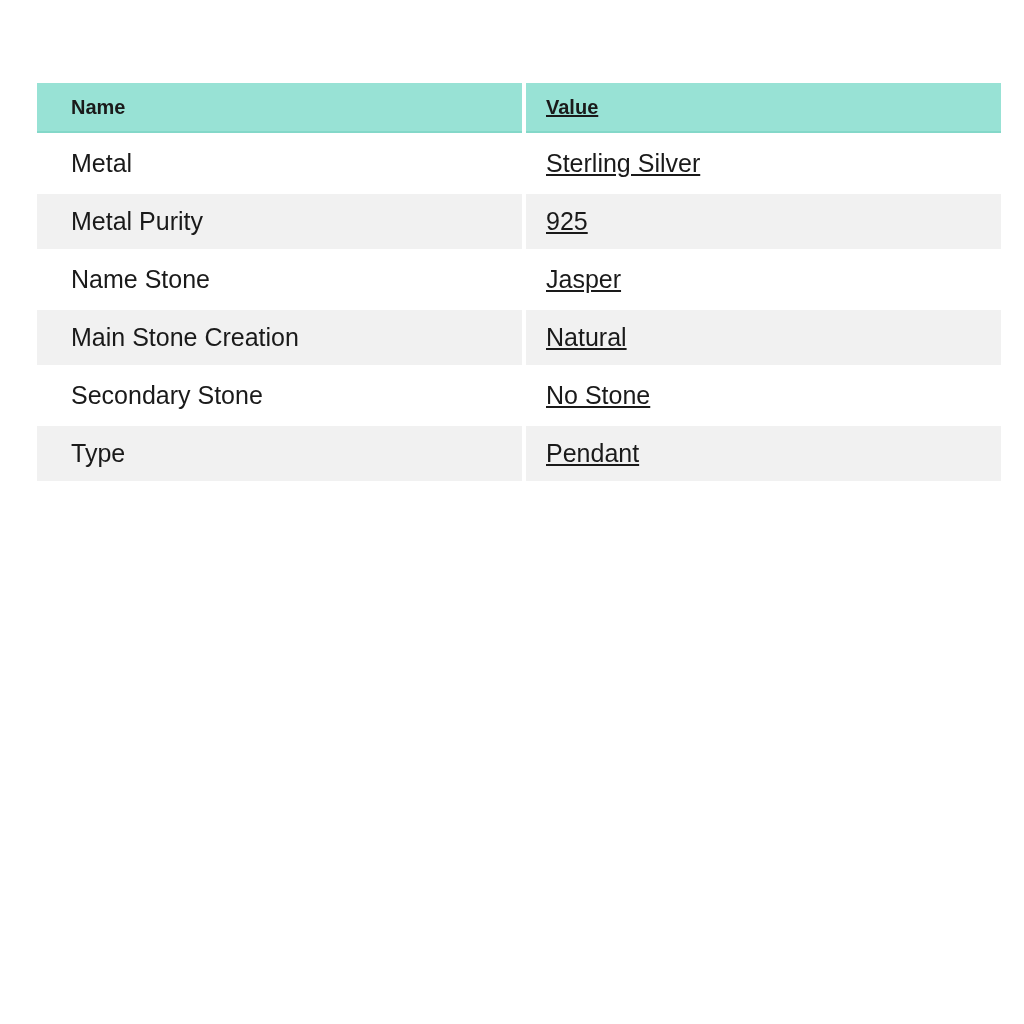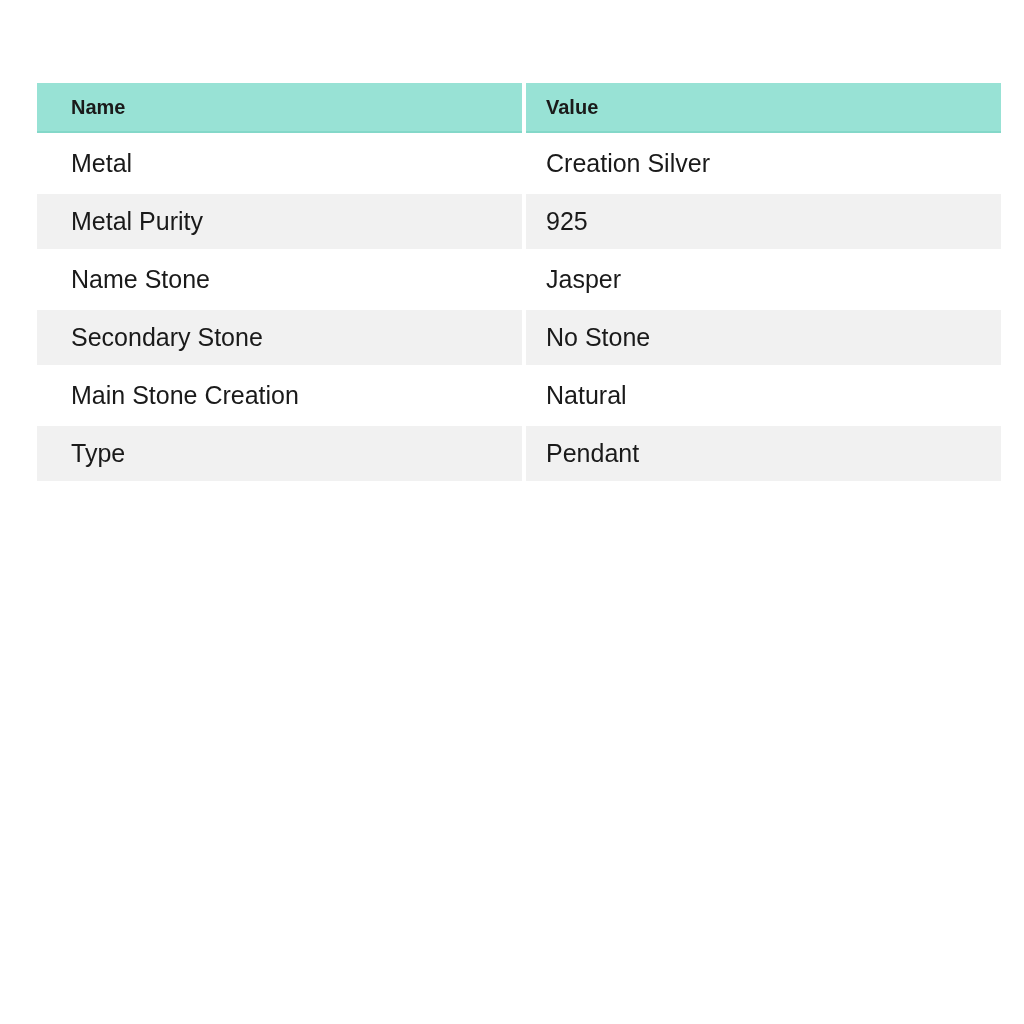--- a/index.html
+++ b/index.html
@@ -51,61 +51,61 @@
     font-size: 25px;
     font-weight: normal;
     color: var(--text-color);
     background: #ffffff;
     padding: 0;
   }
   table.spec-table tbody tr:nth-child(even) td {
     background: var(--stripe-bg);
   }
   .name-col { padding-left: 34px !important; }
-  .value-col { padding-left: 20px !important; }
+  .value-col { padding-left: 20px !important; text-decoration: underline; }
 </style>
 </head>
 <body>
 
 <div class="page">
   <table class="spec-table">
     <colgroup>
       <col style="width:485px">
       <col style="width:475px">
     </colgroup>
     <thead>
       <tr>
         <th class="name-col">Name</th>
         <th class="value-col">Value</th>
       </tr>
     </thead>
     <tbody id="rows">
   <tr>
     <td class="name-col">Metal</td>
-    <td class="value-col">Creation Silver</td>
+    <td class="value-col">Sterling Silver</td>
   </tr>
 
   <tr>
     <td class="name-col">Metal Purity</td>
     <td class="value-col">925</td>
   </tr>
 
   <tr>
     <td class="name-col">Name Stone</td>
     <td class="value-col">Jasper</td>
   </tr>
 
   <tr>
-    <td class="name-col">Secondary Stone</td>
-    <td class="value-col">No Stone</td>
+    <td class="name-col">Main Stone Creation</td>
+    <td class="value-col">Natural</td>
   </tr>
 
   <tr>
-    <td class="name-col">Main Stone Creation</td>
-    <td class="value-col">Natural</td>
+    <td class="name-col">Secondary Stone</td>
+    <td class="value-col">No Stone</td>
   </tr>
 
 
   <tr>
     <td class="name-col">Type</td>
     <td class="value-col">Pendant</td>
   </tr>
 
 </tbody>
   </table>

